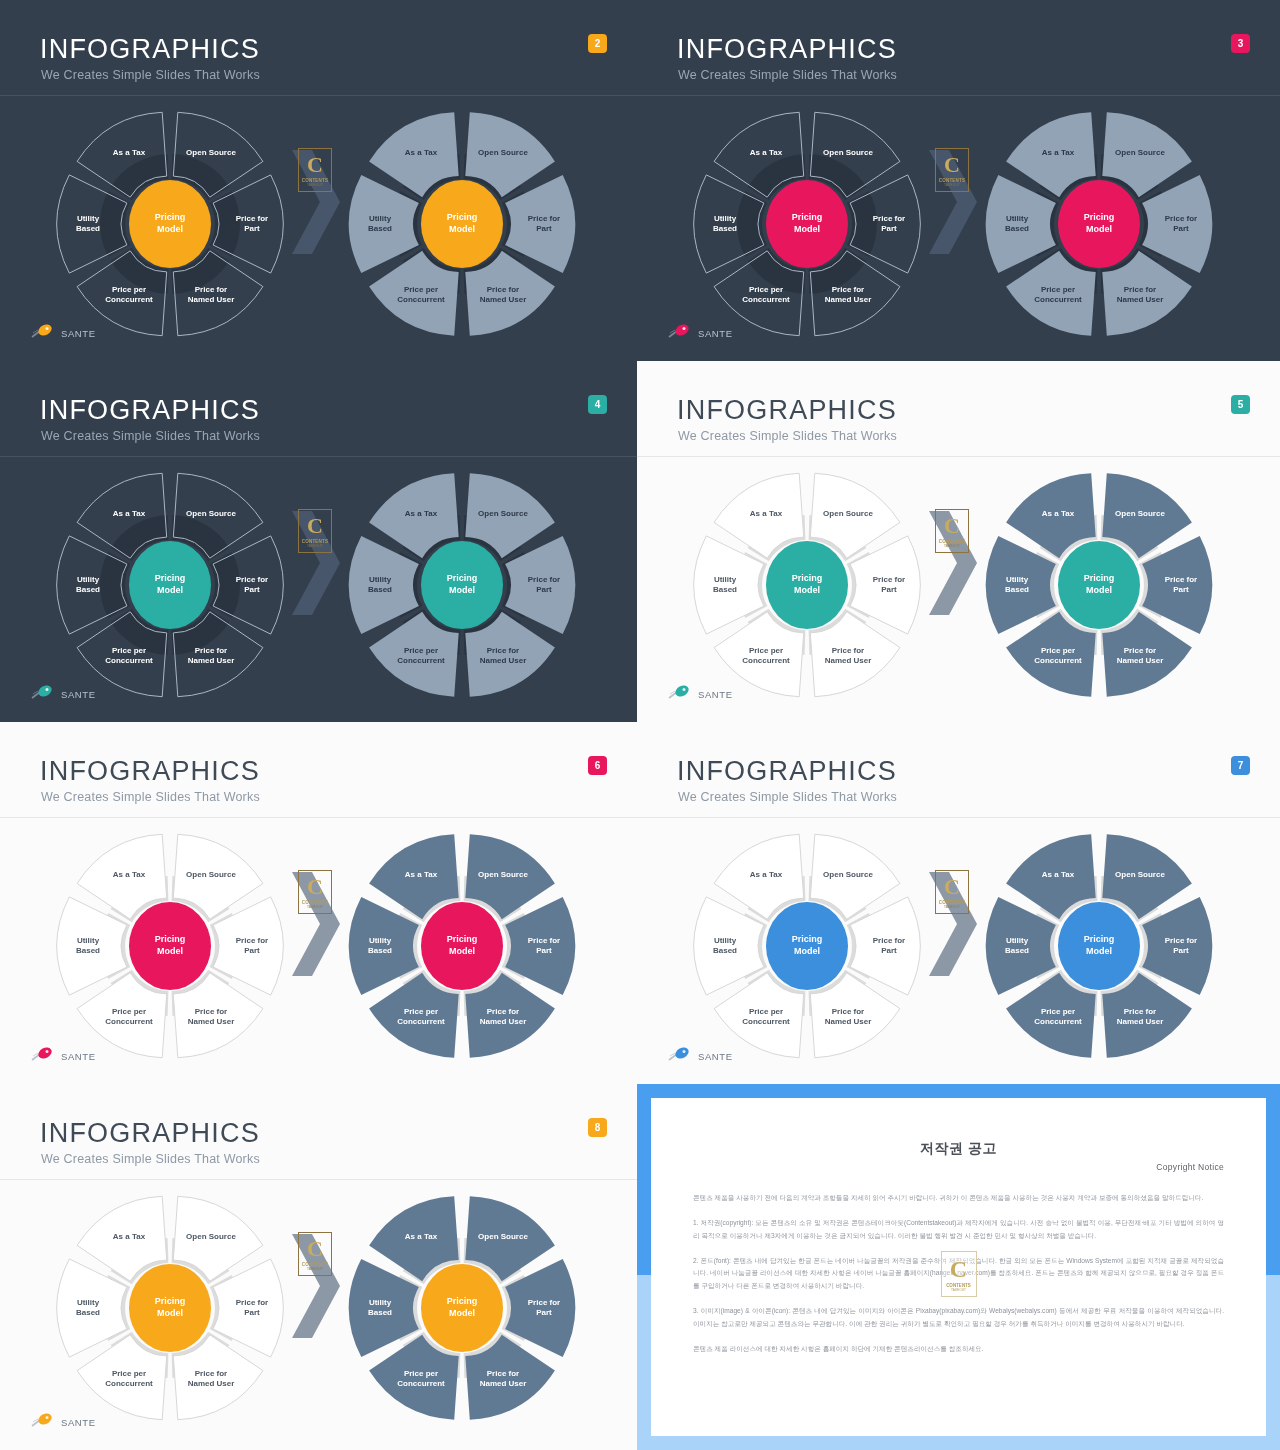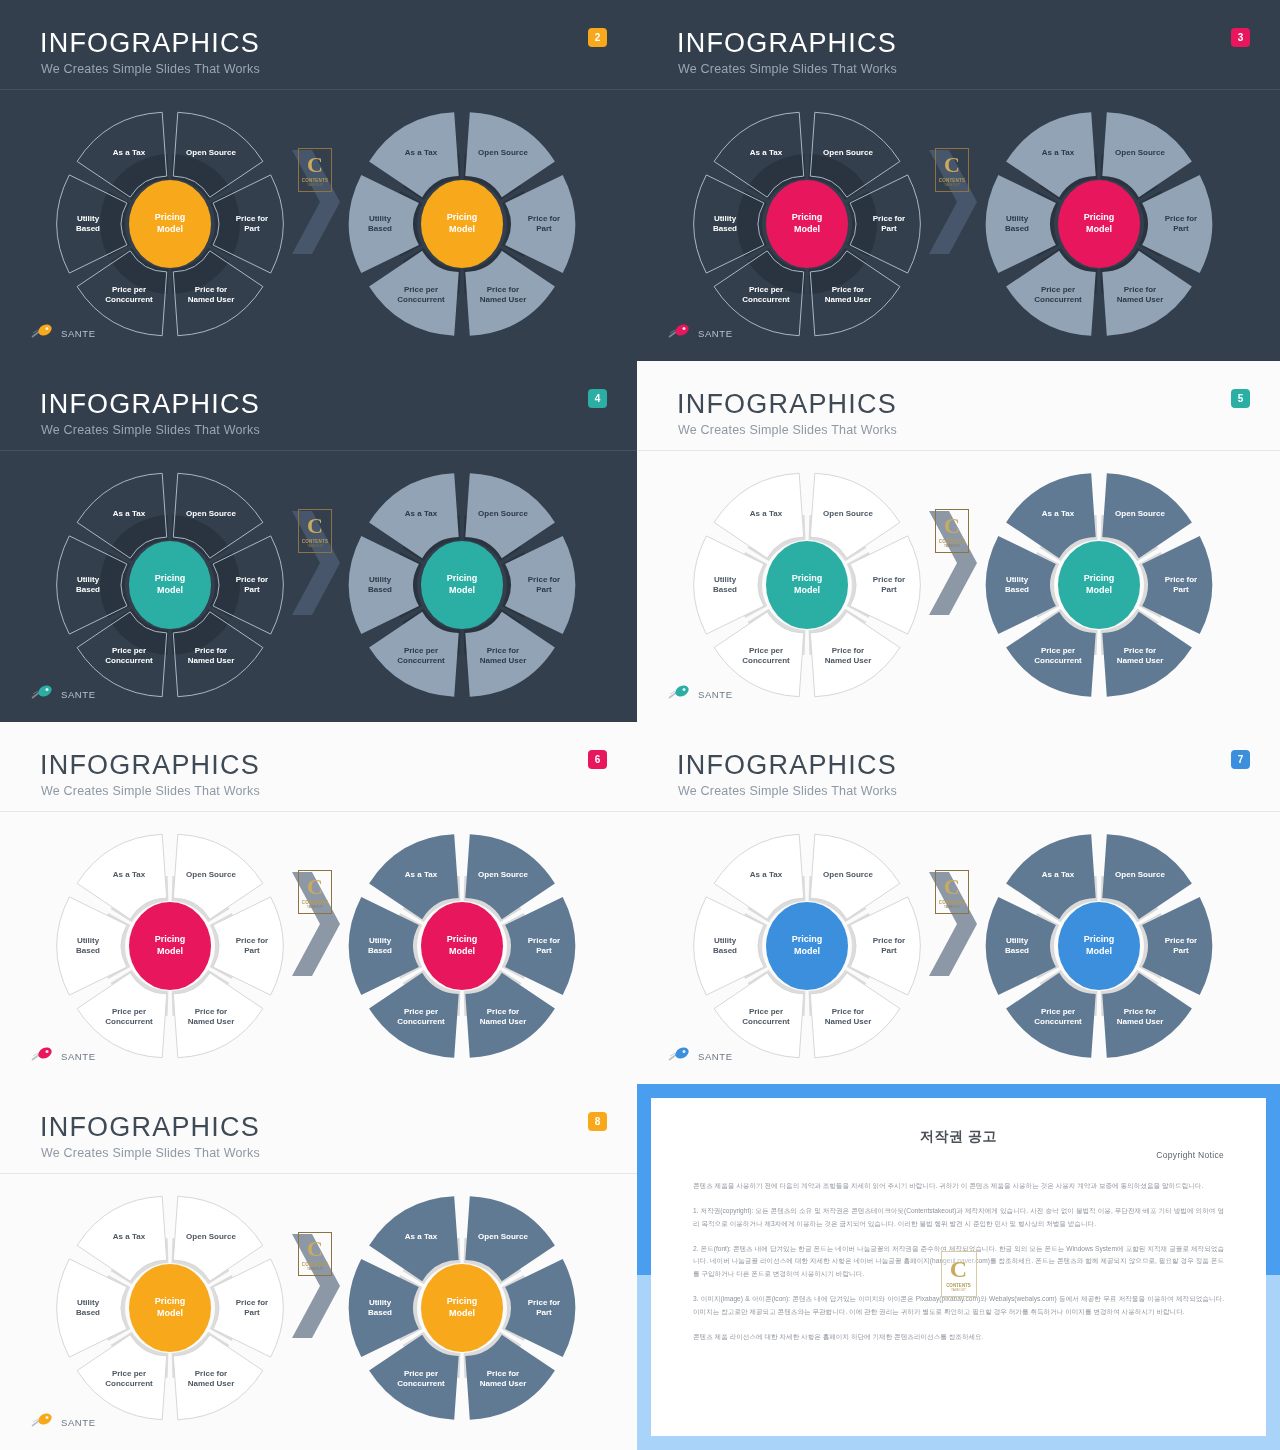--- a/index.html
+++ b/index.html
@@ -18,21 +18,21 @@
   }
   .slide {
     position: relative;
     overflow: hidden;
   }
   .slide.dark  { background: #333f4d; }
   .slide.light { background: #fbfbfb; }
 
   
   .hdr {
-    position: absolute; left: 0; top: 6px; right: 0;
+    position: absolute; left: 0; top: 12px; right: 0;
     height: 84px;
   }
   .slide.dark .hdr  { border-bottom: 1px solid #46525f; }
   .slide.light .hdr { border-bottom: 1px solid #e6e6e6; }
   .hdr-title {
     position: absolute; left: 40px; top: 22px;
     font-size: 27px;
     letter-spacing: 1.2px;
     font-weight: 300;
     font-stretch: condensed;
@@ -131,21 +131,21 @@
     padding: 14px;
   }
   .copy-slide .lowerband {
     position: absolute; left: 0; right: 0; bottom: 0; height: 175px;
     background: #a9d3f8;
   }
   .copy-paper {
     position: relative;
     background: #ffffff;
     width: 100%; height: 100%;
-    padding: 30px 42px;
+    padding: 42px 42px;
     z-index: 2;
   }
   .copy-title {
     text-align: center; font-size: 14px; font-weight: 700;
     color: #4a4f58; letter-spacing: .5px;
   }
   .copy-sub {
     text-align: right; font-size: 8.5px; color: #5d636c;
     margin-top: 4px; letter-spacing: .3px;
   }

